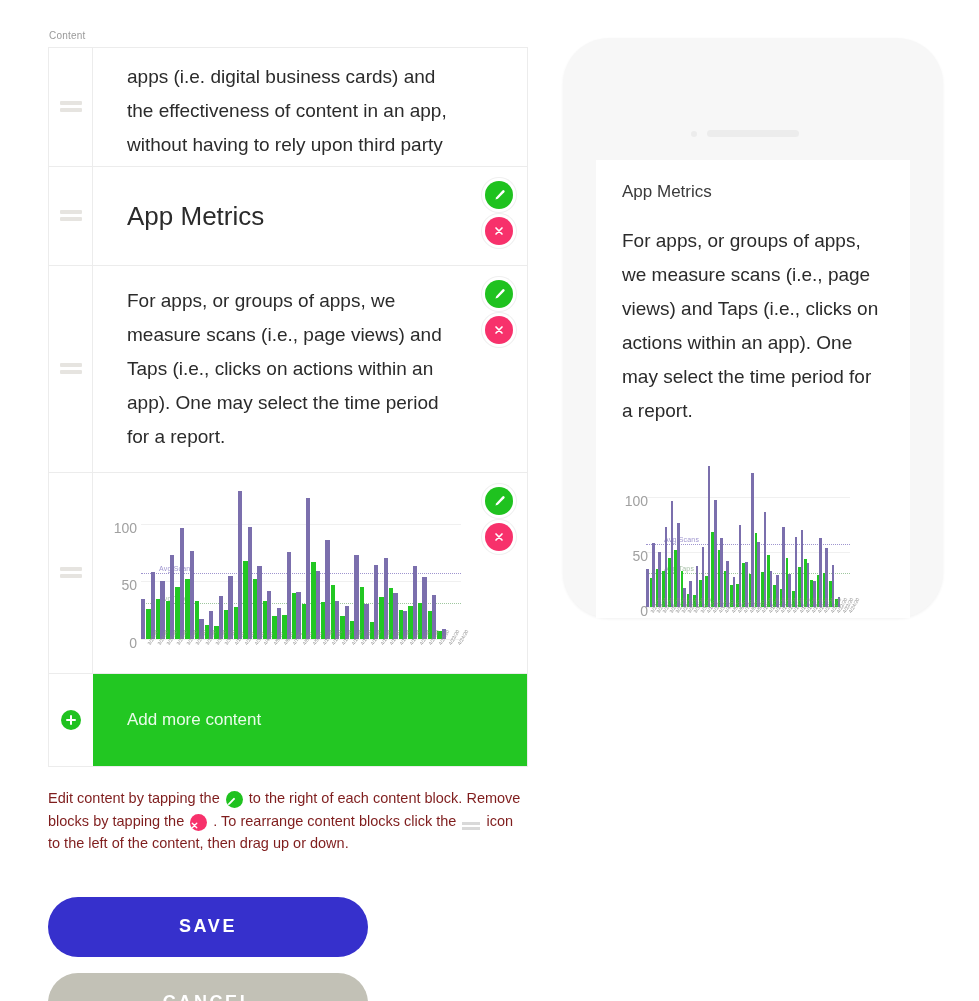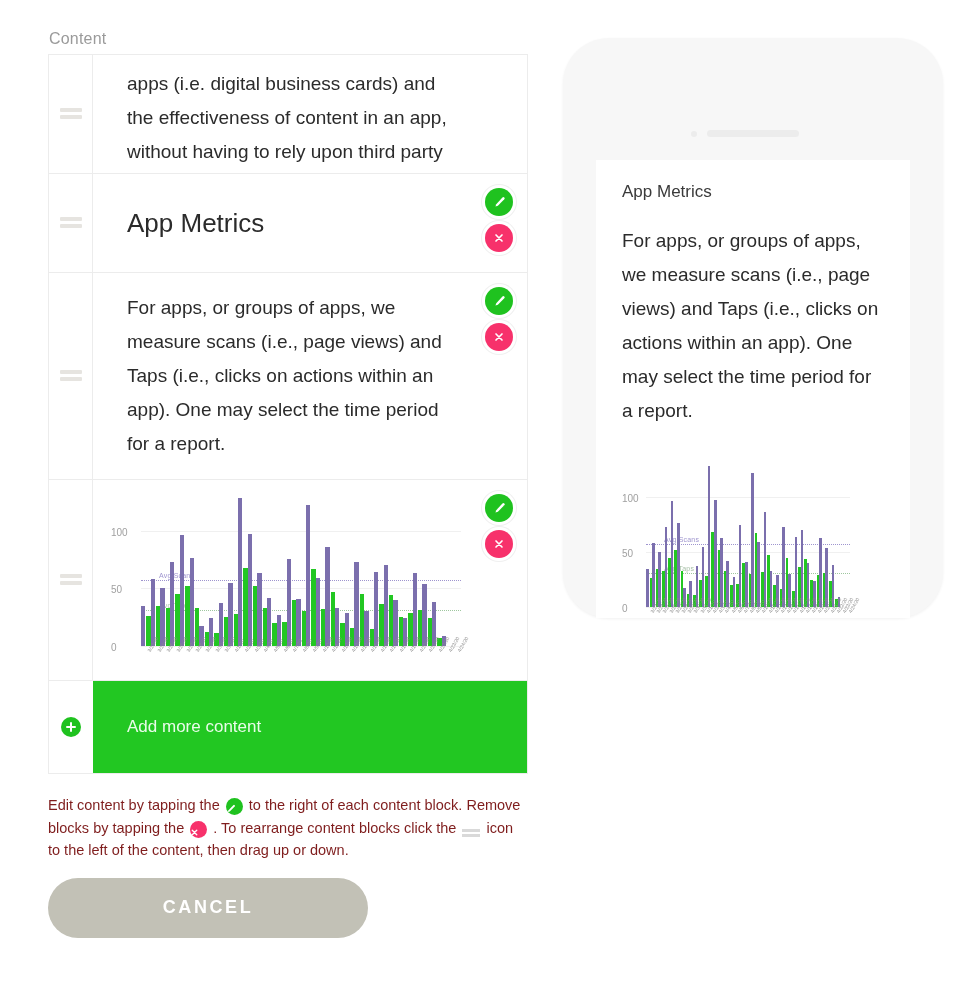--- a/index.html
+++ b/index.html
@@ -8,21 +8,21 @@
     width: 979px; height: 1001px;
     background: #ffffff;
     font-family: "Liberation Sans", sans-serif;
     overflow: hidden;
   }
   .page { position: relative; width: 979px; height: 1001px; background:#fff; }
 
   
   .editor { position:absolute; left:48px; top:30px; width:480px; }
   .section-label {
-    font-size: 16px; color:#9a9a9a; letter-spacing:.2px;
+    font-size: 10px; color:#9a9a9a; letter-spacing:.2px;
     margin: 0 0 6px 1px;
   }
   .blocks {
     border:1px solid #ececec; border-bottom:none; background:#fff;
   }
   .block {
     position:relative; display:flex; align-items:stretch;
     border-bottom:1px solid #ececec; background:#fff;
   }
   .handle-col {
@@ -69,22 +69,22 @@
     position:absolute; left:0; right:0; height:1px; background:#f0f0f0;
   }
   .avgline { position:absolute; left:0; right:0; height:0; border-top:1px dotted #9f95cf; }
   .avgline.taps { border-top:1px dotted #9fc79f; }
   .avglabel {
     position:absolute; font-size:7px; color:#9f95cf; left:18px; top:-9px;
     letter-spacing:.2px; white-space:nowrap;
   }
   .avglabel.taps { color:#a6bfa6; }
   .ytick {
-    position:absolute; left:0; width:26px; 
-    font-size:10px; color:#a0a0a0; transform:translateY(-4px);
+    position:absolute; left:0; width:26px; text-align:right;
+    font-size:14px; color:#a0a0a0; transform:translateY(-4px);
   }
   .bars { position:absolute; left:0; right:0; bottom:0; top:0; display:flex;
           align-items:flex-end; gap:0; }
   .grp { flex:1; display:flex; align-items:flex-end; justify-content:center; gap:1px; height:100%; }
   .bar { width:46%; }
   .bar.scans { background:#7b6fad; }
   .bar.taps  { background:#22c722; }
   .xlabels { position:absolute; left:30px; right:4px; bottom:0; height:32px; display:flex; }
   .xl { flex:1; position:relative; }
   .xl span {
@@ -514,20 +514,21 @@
       <span class="ic ic-del">
         <svg width="9" height="9" viewBox="0 0 16 16">
             <path d="M4 4 L12 12 M12 4 L4 12" stroke="#fff" stroke-width="2.4" stroke-linecap="round"></path>
           </svg>
       </span>
       <span>. To rearrange content blocks click the</span>
       <span class="ic ic-bars"><i></i><i></i></span>
       <span>icon to the left of the content, then drag up or down.</span>
     </div>
 
+    <button class="btn btn-save">SAVE</button>
     <button class="btn btn-cancel">CANCEL</button>
   </div>
 
   <div class="phone">
     <div class="phone-cam"></div>
     <div class="phone-speaker"></div>
     <div class="phone-screen">
       <div class="p-title">App Metrics</div>
       <p class="p-para">For apps, or groups of apps, we measure scans (i.e., page views) and Taps (i.e., clicks on actions within an app). One may select the time period for a report.</p>
 

